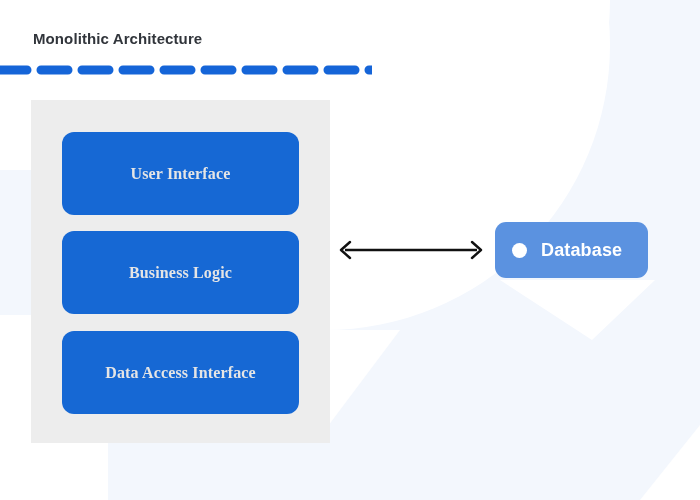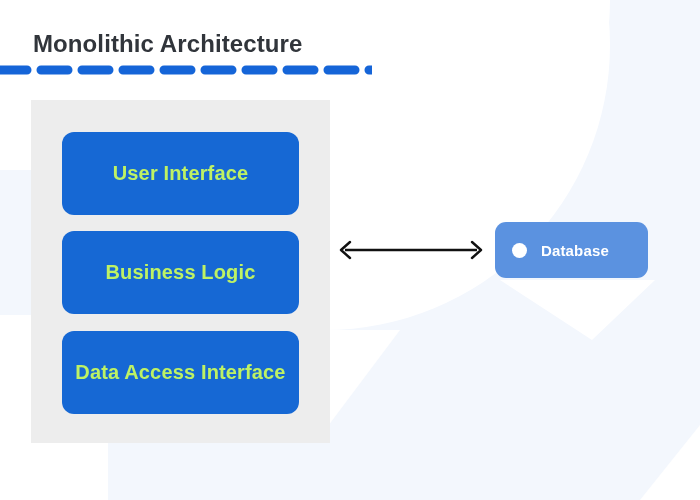--- a/index.html
+++ b/index.html
@@ -28,21 +28,21 @@
     width: 700px;
     height: 500px;
     pointer-events: none;
   }
 
   
   #title {
     position: absolute;
     left: 33px;
     top: 30px;
-    font-size: 24px;
+    font-size: 15px;
     font-weight: 600;
     letter-spacing: 0.1px;
     color: #31353b;
     white-space: nowrap;
   }
 
   
   #dashed-divider {
     position: absolute;
     left: 0px;
@@ -66,25 +66,26 @@
     left: 31px;
     width: 237px;
     height: 83px;
     background: #1668d4;
     border-radius: 12px;
     display: flex;
     align-items: center;
     justify-content: center;
   }
   .layer-box .layer-label {
-    color: #bef264;
-    font-size: 20px;
+    color: #e5e5e5;
+    font-size: 16px;
     font-weight: 600;
     letter-spacing: 0.15px;
     white-space: nowrap;
+    font-family: Liberation Serif, serif;
   }
   #layer-box-0 { top: 32px; }
   #layer-box-1 { top: 131px; }
   #layer-box-2 { top: 231px; text-align: center; }
 
   
   #link-arrow {
     position: absolute;
     left: 337px;
     top: 238px;
@@ -109,21 +110,21 @@
   #database-dot {
     width: 15px;
     height: 15px;
     border-radius: 50%;
     background: #ffffff;
     flex: 0 0 auto;
   }
   #database-label {
     margin-left: 14px;
     color: #ffffff;
-    font-size: 15px;
+    font-size: 18px;
     font-weight: 600;
     letter-spacing: 0.15px;
     white-space: nowrap;
   }
 </style>
 </head>
 <body>
 
 <div id="stage">
 

